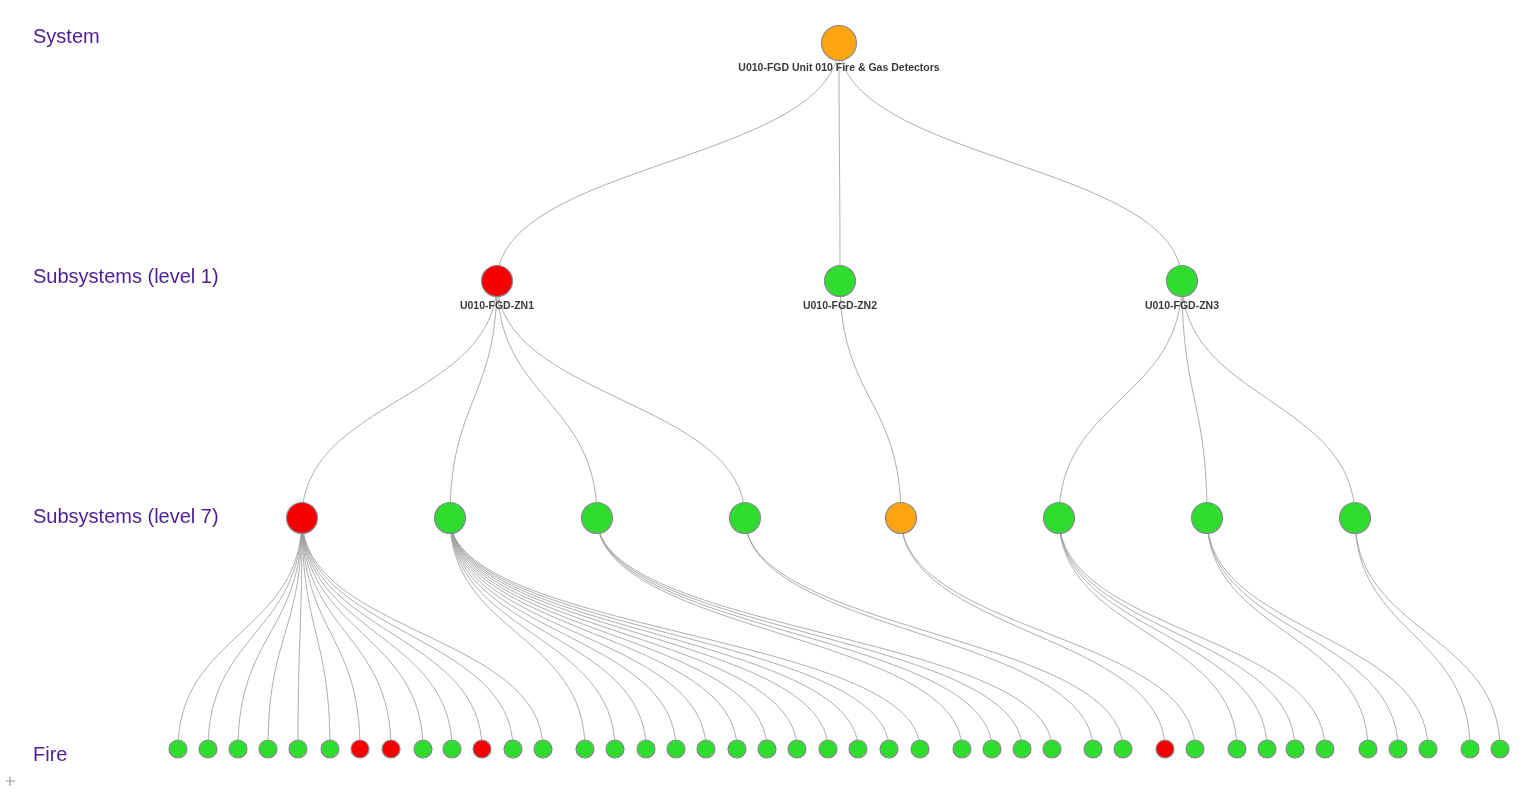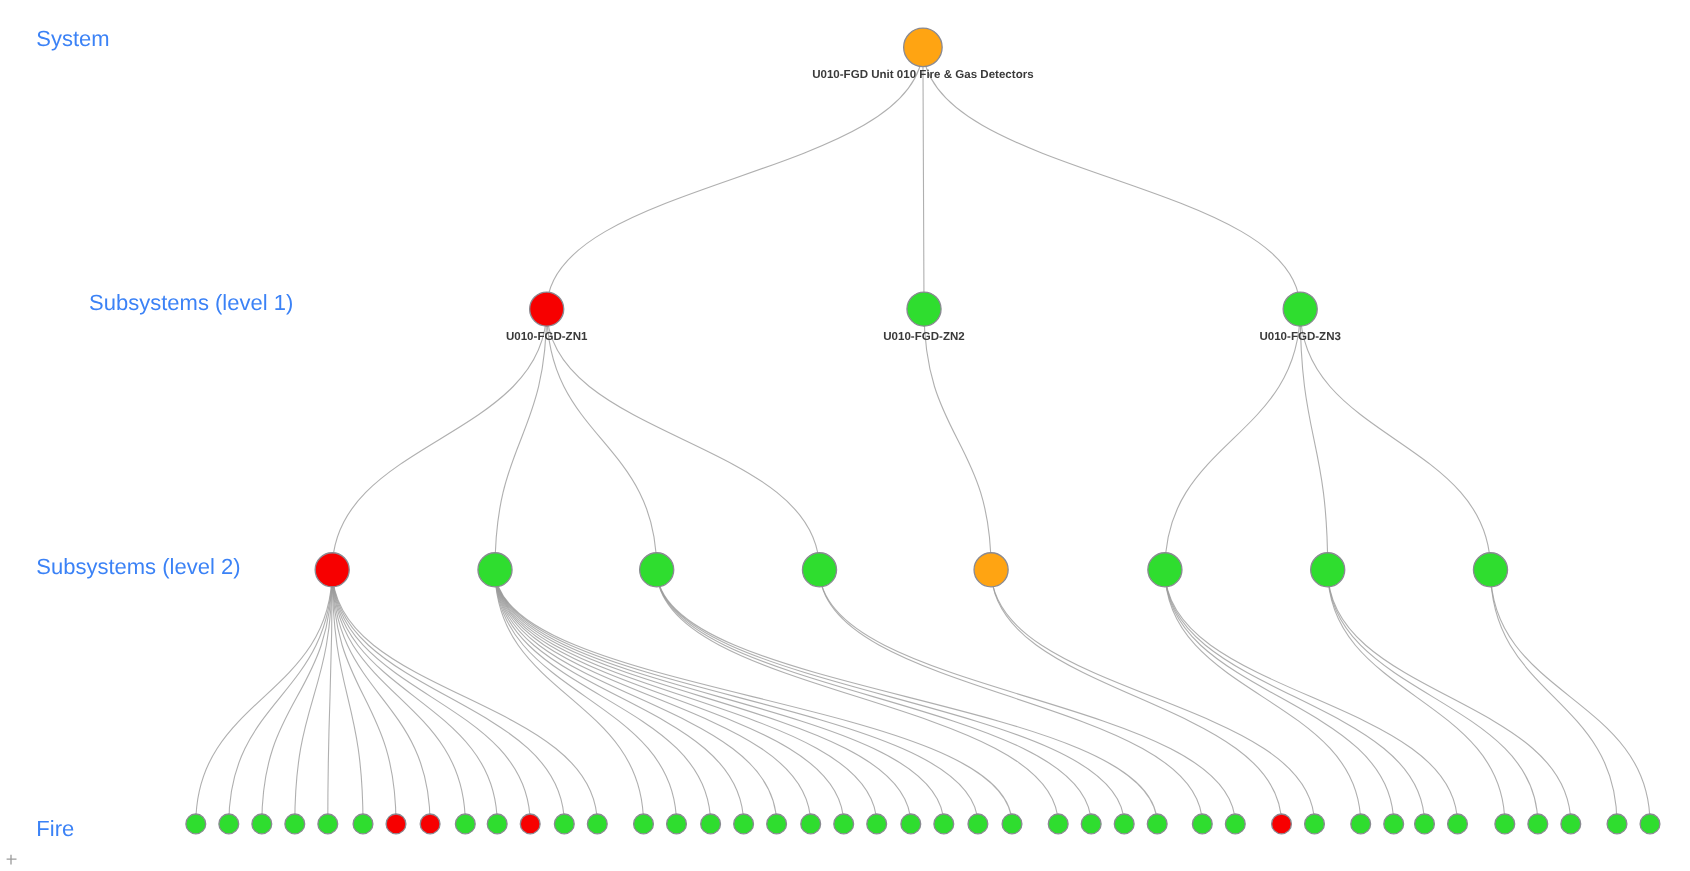--- a/index.html
+++ b/index.html
@@ -1,34 +1,34 @@
 <!DOCTYPE html>
 <html><head>
 <meta charset="utf-8">
 <style>
   html,body{margin:0;padding:0;background:#ffffff;}
   body{width:1536px;height:792px;overflow:hidden;font-family:"Liberation Sans",sans-serif;}
   .canvas{position:relative;width:1536px;height:792px;background:#ffffff;}
-  .row-label{position:absolute;left:33px;font-size:20px;line-height:22px;color:#3b82f6;white-space:nowrap;}
+  .row-label{position:absolute;left:33px;font-size:20px;line-height:22px;color:#4c1d95;white-space:nowrap;}
   #rl-system{top:25px;}
-  #rl-sub1{top:265px;margin-left:48px;}
+  #rl-sub1{top:265px;}
   #rl-sub2{top:505px;}
   #rl-parts{top:743px;}
   svg.graph{position:absolute;top:0;left:0;}
   svg.graph text{font-family:"Liberation Sans",sans-serif;font-size:10.5px;font-weight:bold;fill:#3a3a3a;}
   .stray{position:absolute;left:3px;top:774px;opacity:.65;}
 </style>
 </head>
 <body>
 
 <div class="canvas">
 
   <div class="row-label" id="rl-system">System</div>
   <div class="row-label" id="rl-sub1">Subsystems (level 1)</div>
-  <div class="row-label" id="rl-sub2">Subsystems (level 2)</div>
+  <div class="row-label" id="rl-sub2">Subsystems (level 7)</div>
   <div class="row-label" id="rl-parts">Fire</div>
 
   <svg id="graph" class="graph" width="1536" height="792" viewBox="0 0 1536 792">
       <g fill="none" stroke="#9b9b9b" stroke-width="1" stroke-opacity="0.8">
         <path d="M839,43 C839,162 497,162 497,281"></path>
         <path d="M839,43 C839,162 840,162 840,281"></path>
         <path d="M839,43 C839,162 1182,162 1182,281"></path>
         <path d="M497,281 C497,399.5 302,399.5 302,518"></path>
         <path d="M497,281 C497,399.5 450,399.5 450,518"></path>
         <path d="M497,281 C497,399.5 597,399.5 597,518"></path>

